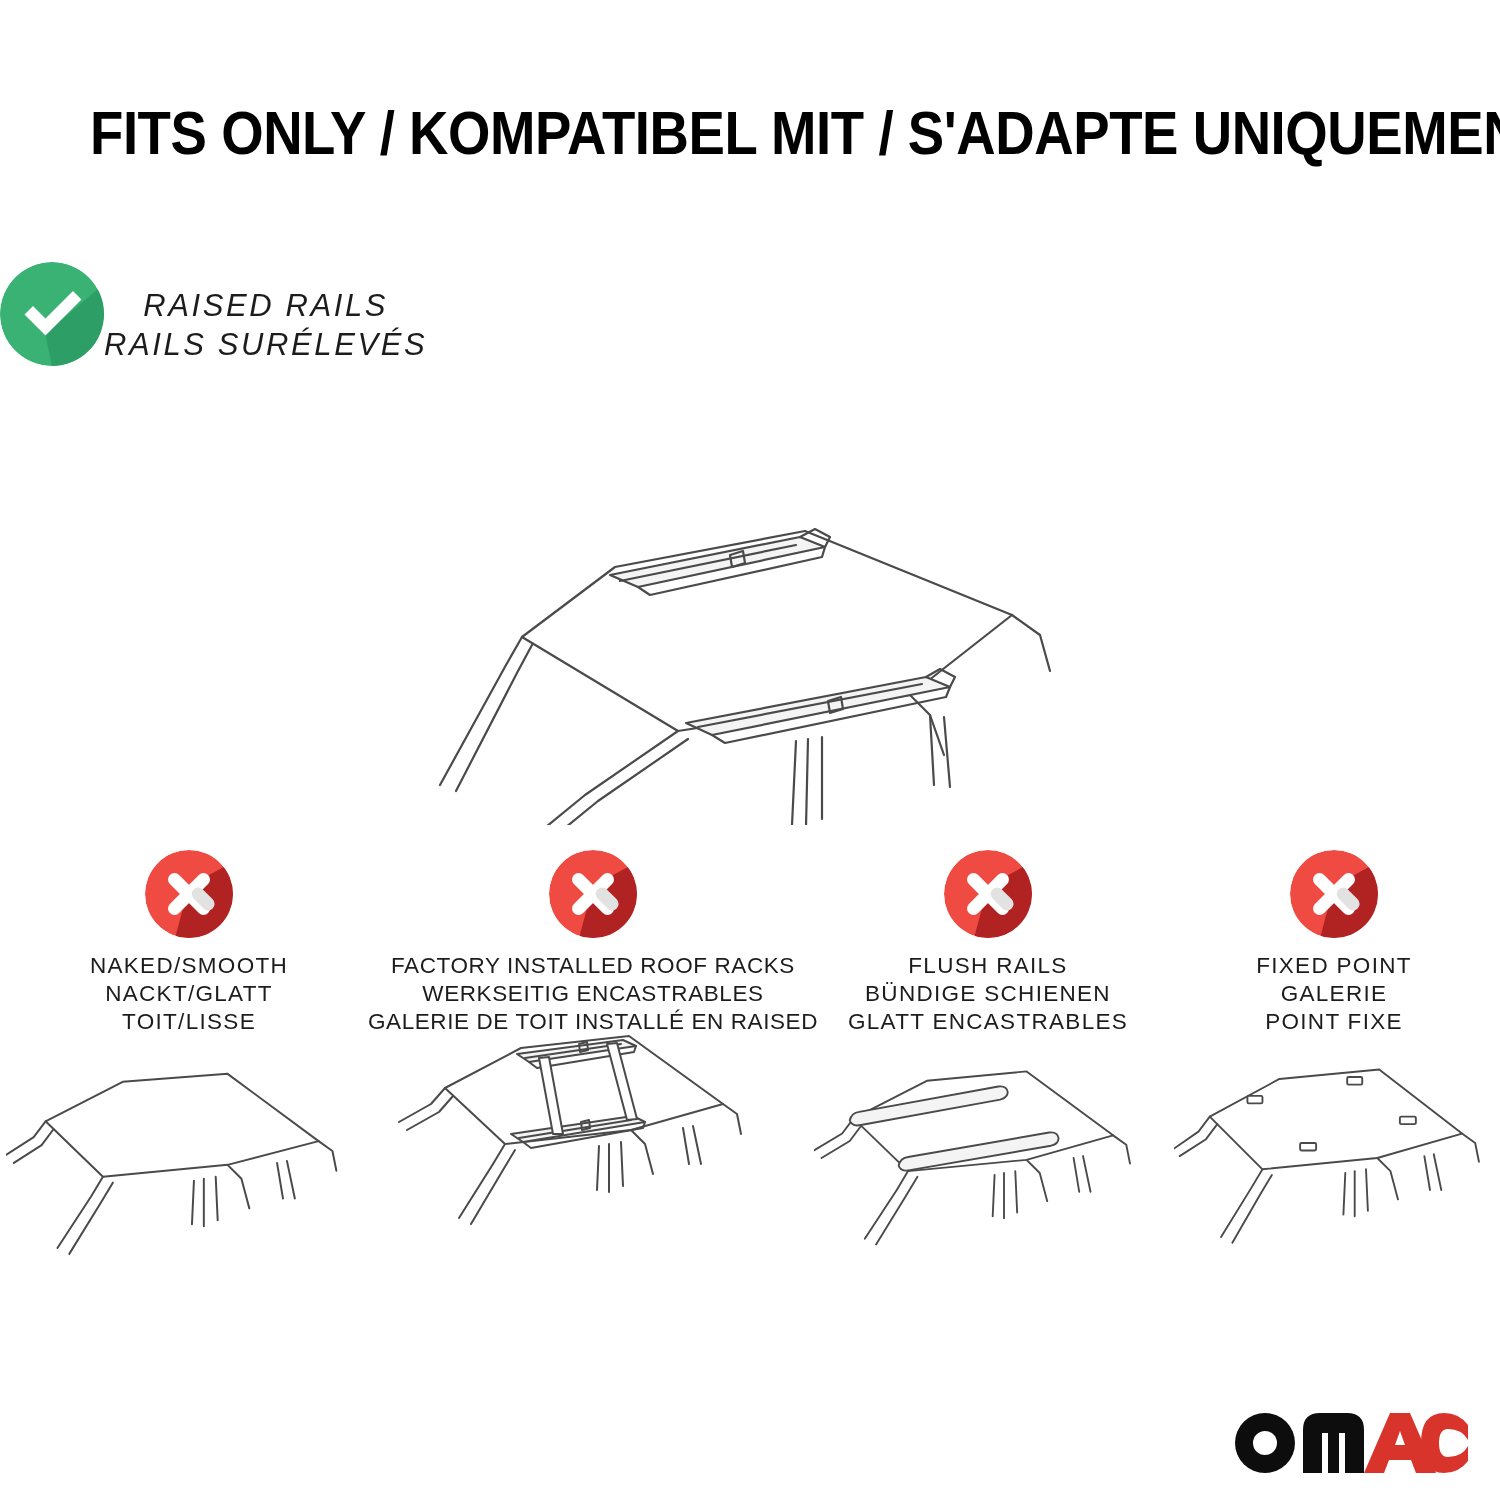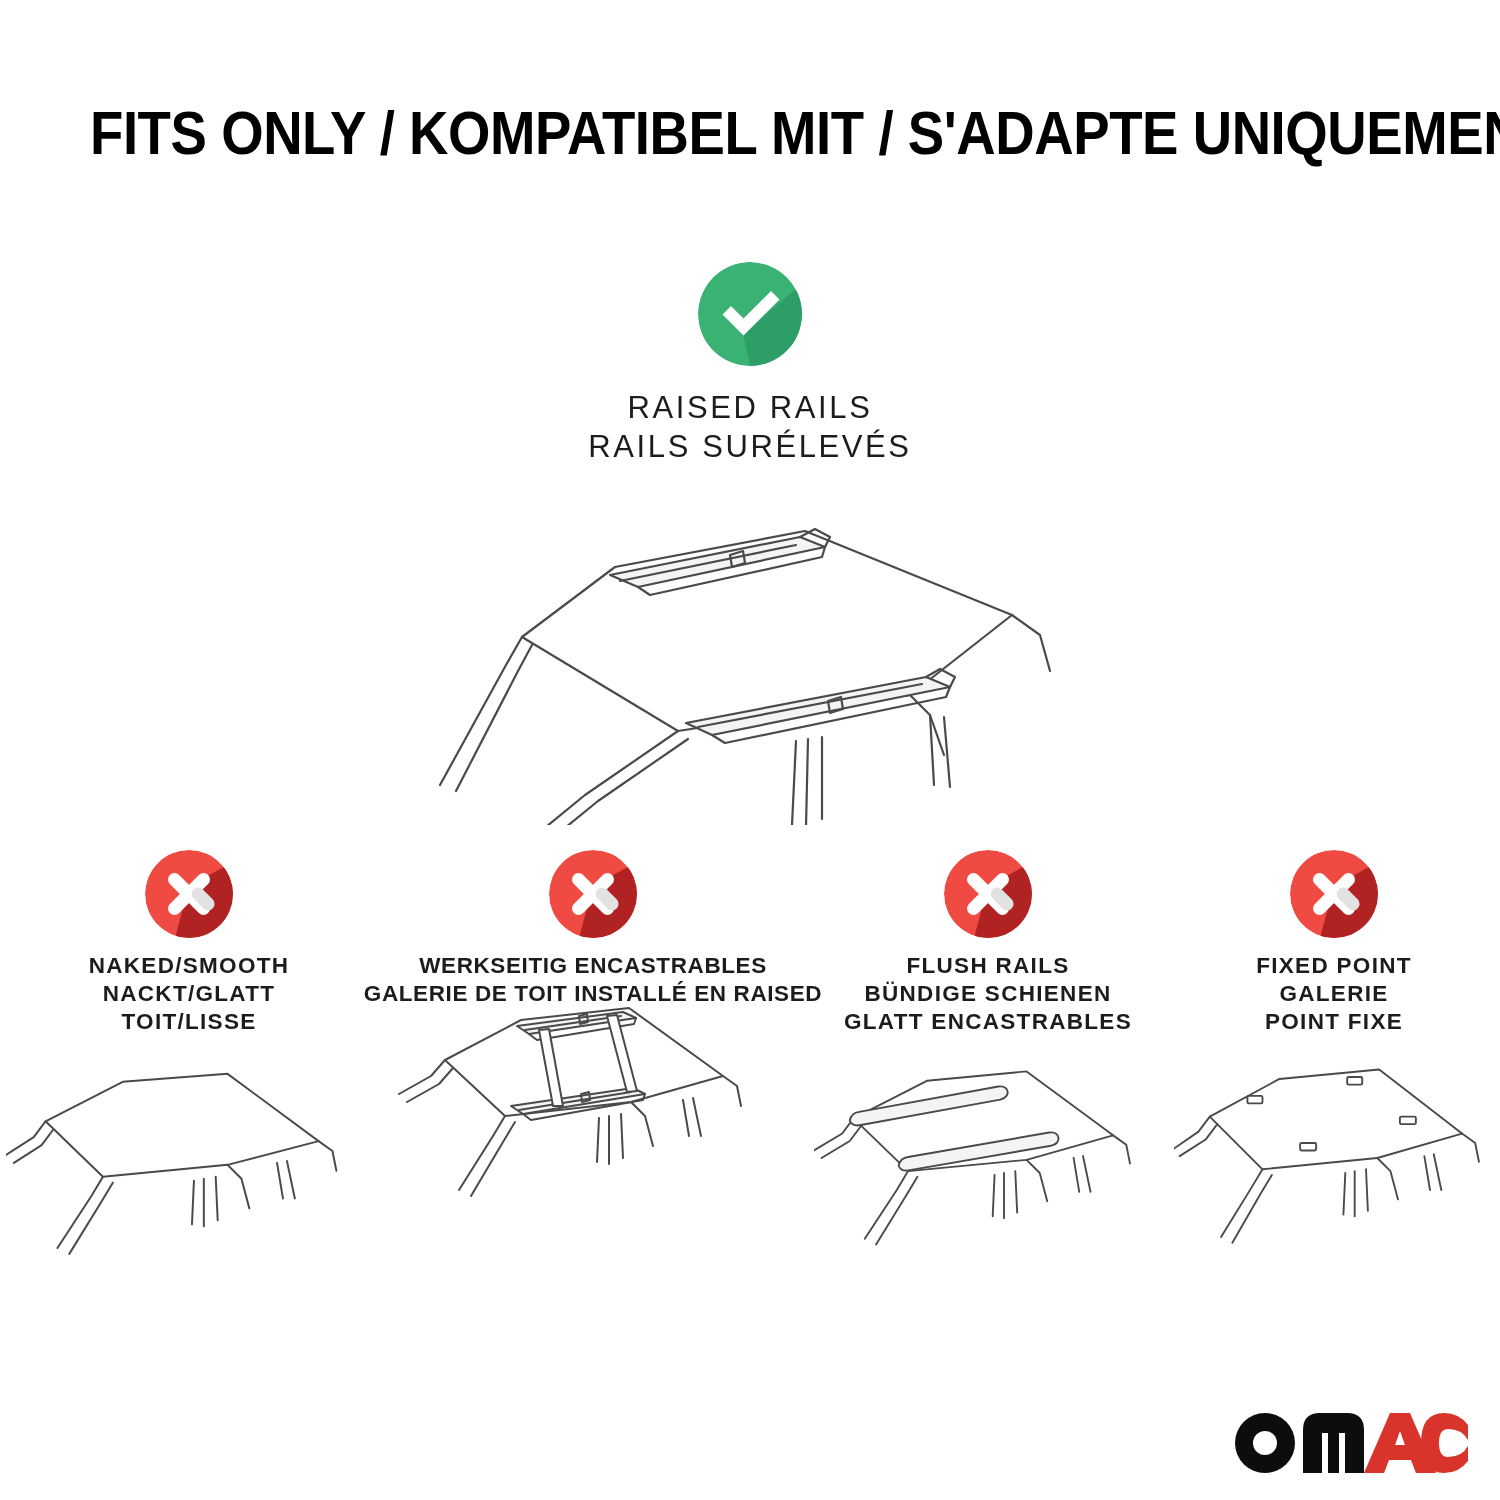--- a/index.html
+++ b/index.html
@@ -35,21 +35,21 @@
     position:relative;
     border-radius:50%;
     overflow:hidden;
     flex:0 0 auto;
   }
 
   
   .ok-block{
     position:absolute;
     left:0;top:262px;width:1500px;
-    display:flex;flex-direction:column;align-items:center;
+    display:flex;flex-direction:row;align-items:center;font-style:italic;
   }
   .badge-ok{width:104px;height:104px;}
   .ok-text{
     margin-top:22px;
     text-align:center;
     font-size:31px;
     line-height:39px;
     letter-spacing:2.6px;
     font-weight:400;
     color:#1c1c1c;
@@ -76,21 +76,21 @@
   .col-2{width:430px;}
   .col-3{width:360px;}
   .col-4{width:332px;}
   .badge-no{width:88px;height:88px;}
   .no-text{
     margin-top:14px;
     text-align:center;
     font-size:22.5px;
     line-height:28px;
     letter-spacing:1.3px;
-    font-weight:700;
+    font-weight:400;
     color:#1c1c1c;
     white-space:nowrap;
   }
   .no-text.wide{letter-spacing:0.6px;}
   .no-figure{
     margin-top:10px;
     width:100%;
     height:230px;
   }
   .fig-1{margin-top:24px;}
@@ -210,20 +210,21 @@
         <circle cx="44" cy="44" r="44" fill="#ef4b43"></circle>
         <path d="M44 36 L88 12 L88 88 L30 88 Z" fill="#a81f1f" opacity="0.9"></path>
         <g>
           <rect x="37.5" y="17" width="13" height="54" rx="6.5" fill="#ffffff" transform="rotate(45 44 44)"></rect>
           <rect x="37.5" y="17" width="13" height="54" rx="6.5" fill="#ffffff" transform="rotate(-45 44 44)"></rect>
           <rect x="44" y="44" width="13" height="27" rx="6.5" fill="#e2e2e2" transform="rotate(-45 44 44)"></rect>
         </g>
       </svg>
     </div>
     <div class="no-text wide">
+      <div>FACTORY INSTALLED ROOF RACKS</div>
       <div>WERKSEITIG ENCASTRABLES</div>
       <div>GALERIE DE TOIT INSTALLÉ EN RAISED</div>
     </div>
     <div class="no-figure fig-2">
       <svg viewBox="0 0 400 215" width="100%" height="215" preserveAspectRatio="xMidYMin meet">
         <g fill="none" stroke="#4a4a4a" stroke-width="2" stroke-linejoin="round" stroke-linecap="round">
           <path d="M52 58 L128 18 L236 6 L330 74 L238 100 L112 114 Z" fill="#ffffff"></path>
           <path d="M52 58 L38 74 L6 92"></path>
           <path d="M60 66 L46 82 L14 100"></path>
           <path d="M112 114 L100 134 L66 188"></path>

